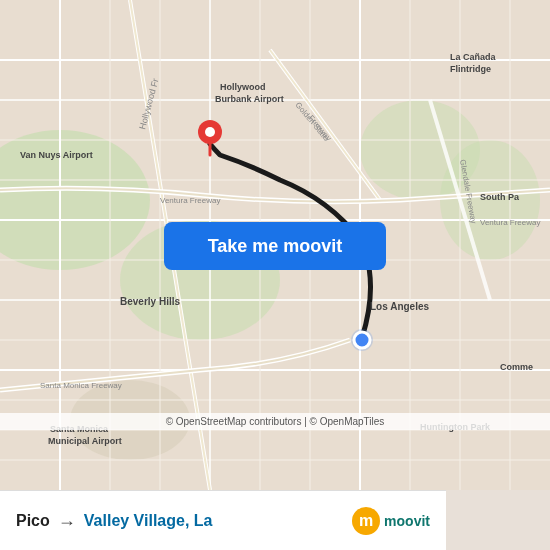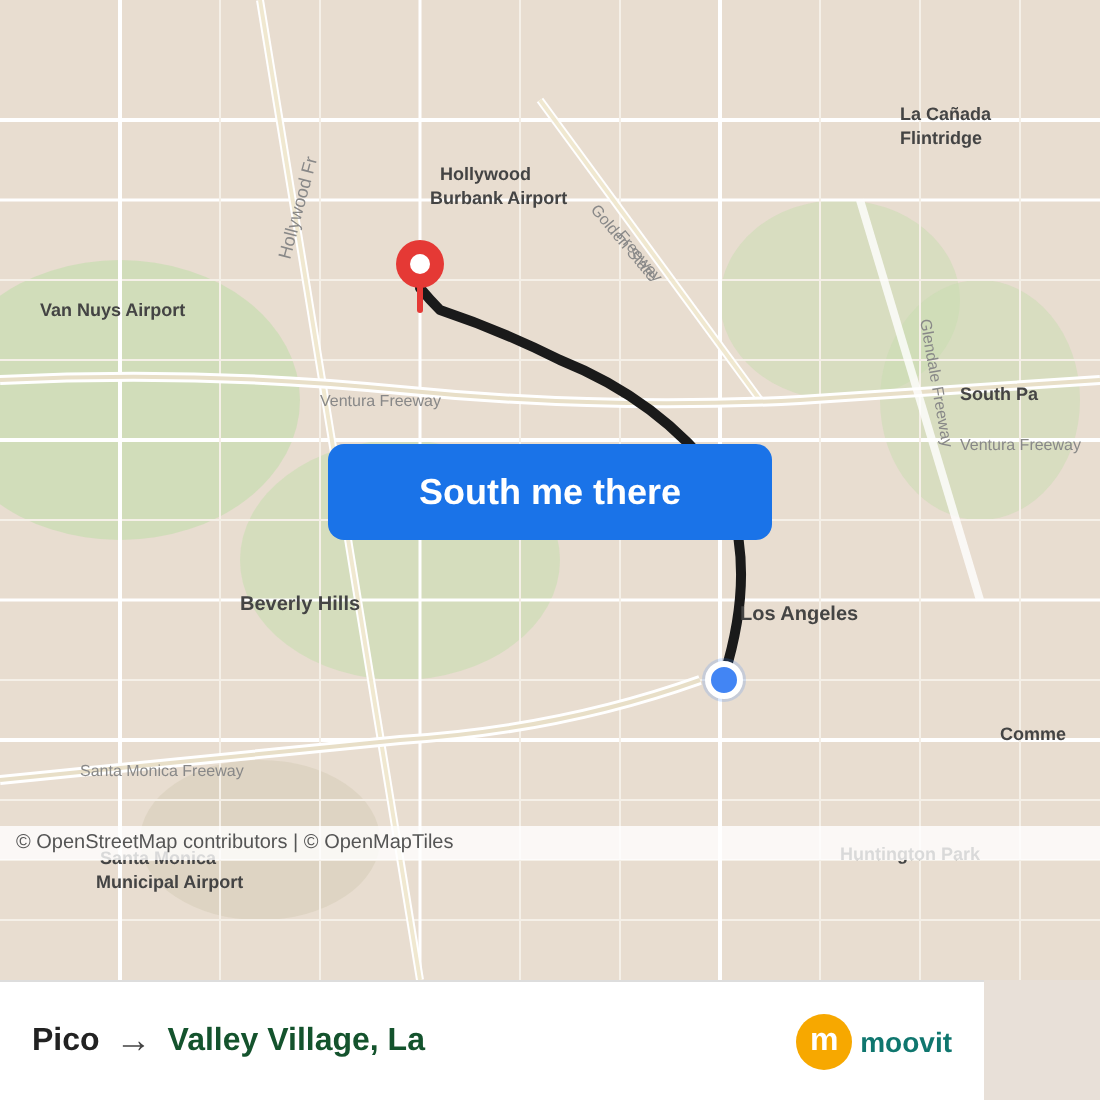--- a/index.html
+++ b/index.html
@@ -17,21 +17,21 @@
       height: 490px;
       position: relative;
       overflow: hidden;
       background: #e8e0d8;
     }
 
     
     #bottom-bar {
       position: absolute;
       bottom: 0;
-      width: 492px;
+      width: 446px;
       height: 60px;
       background: #fff;
       display: flex;
       align-items: center;
       padding: 0 16px;
       border-top: 1px solid #ddd;
       gap: 8px;
     }
 
     .origin-text {
@@ -41,21 +41,21 @@
     }
 
     .arrow-icon {
       font-size: 18px;
       color: #444;
     }
 
     .dest-text {
       font-size: 16px;
       font-weight: 600;
-      color: #14532d;
+      color: #0369a1;
     }
 
     .moovit-logo {
       margin-left: auto;
       display: flex;
       align-items: center;
       gap: 4px;
     }
 
     .moovit-circle {
@@ -101,20 +101,21 @@
     
     .attribution {
       position: absolute;
       bottom: 60px;
       width: 100%;
       background: rgba(255,255,255,0.8);
       font-size: 10px;
       color: #555;
       padding: 3px 8px;
       z-index: 50;
+      text-align: center;
     }
 
     
     .map-svg {
       position: absolute;
       inset: 0;
       width: 100%;
       height: 100%;
     }
 
@@ -204,21 +205,21 @@
       <circle cx="12" cy="12" r="5" fill="white"></circle>
       <path d="M12,24 L12,35" stroke="#e53935" stroke-width="3" stroke-linecap="round"></path>
     </g>
 
     <g transform="translate(352, 330)">
       <circle cx="10" cy="10" r="11" fill="rgba(66,133,244,0.2)"></circle>
       <circle cx="10" cy="10" r="8" fill="#4285f4" stroke="white" stroke-width="3"></circle>
     </g>
   </svg>
 
-  <button class="take-me-there-btn">South me there</button>
+  <button class="take-me-there-btn">Take me moovit</button>
 
   <div class="attribution">
     <span>© OpenStreetMap contributors | © OpenMapTiles</span>
   </div>
 </div>
 
 <div id="bottom-bar">
   <span class="origin-text">Pico</span>
   <span class="arrow-icon">→</span>
   <span class="dest-text">Valley Village, La</span>

